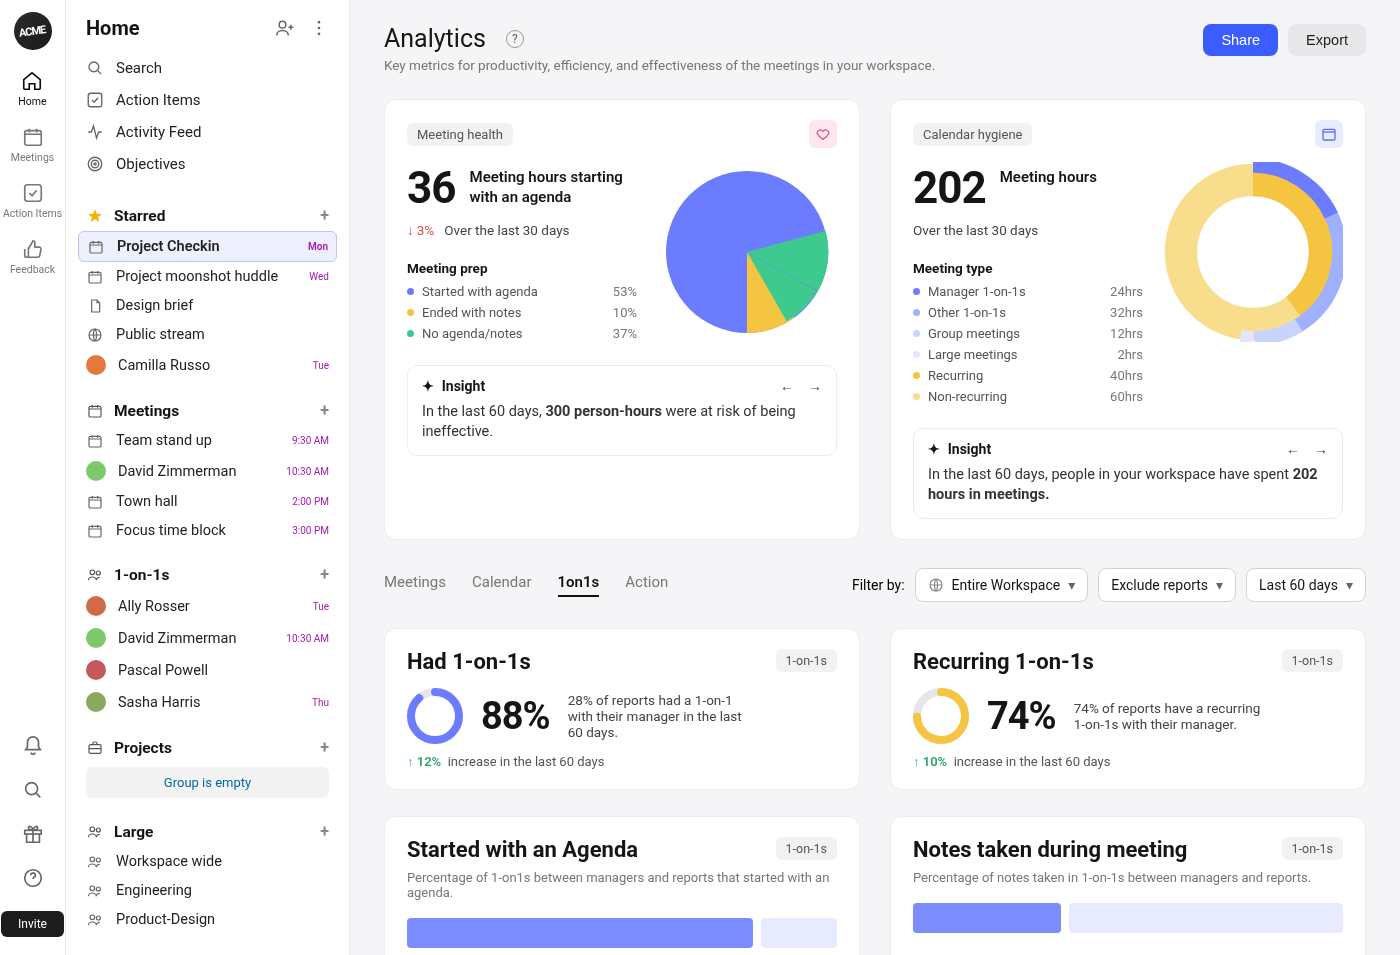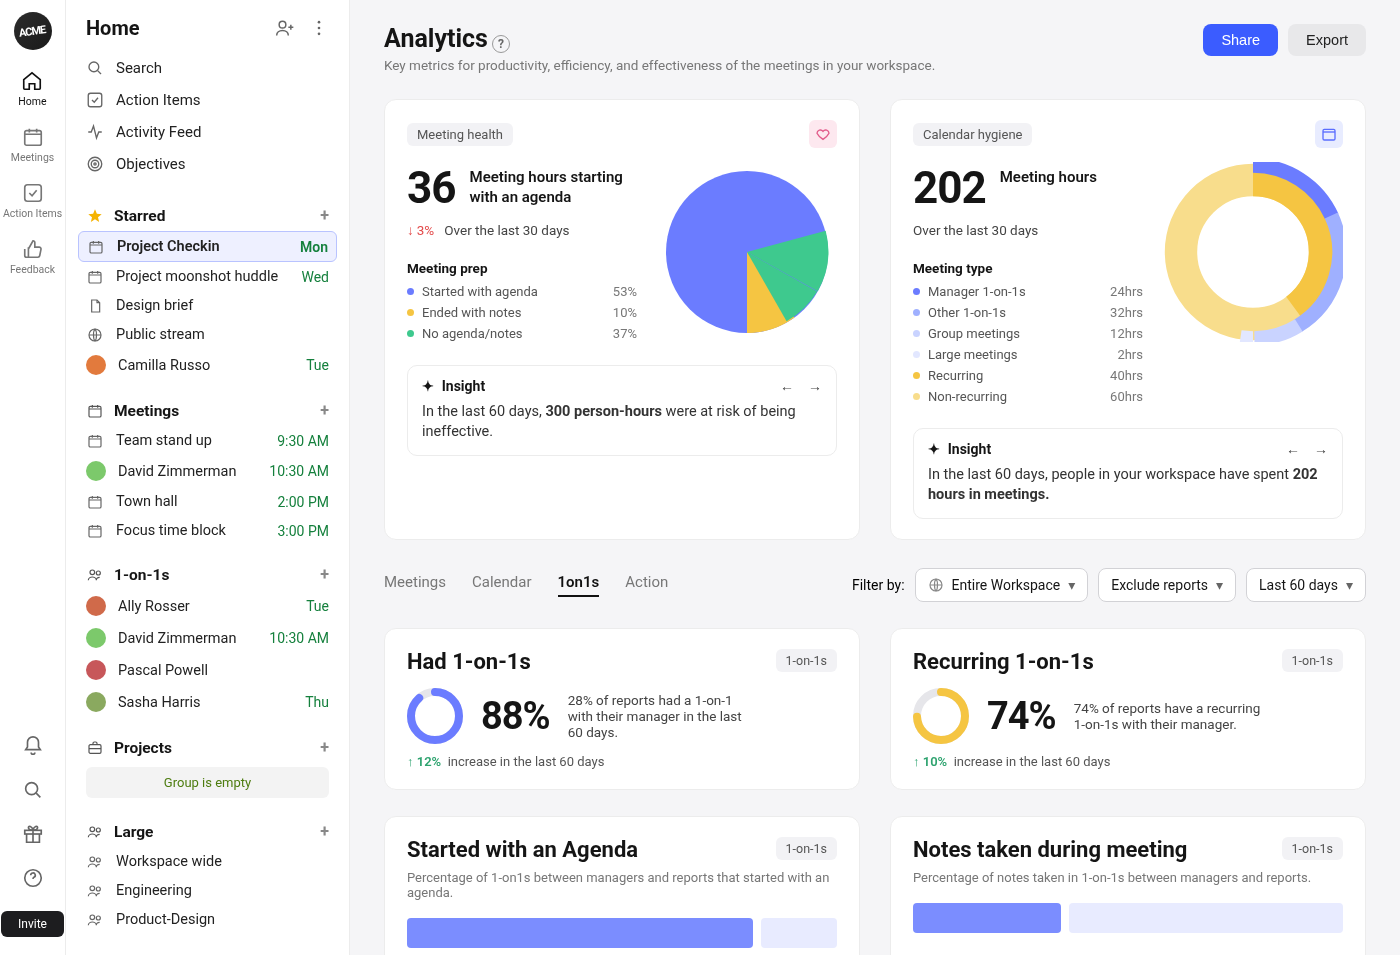--- a/index.html
+++ b/index.html
@@ -18,29 +18,29 @@
 .sb-header { display:flex; align-items:center; justify-content:space-between; padding:16px 20px 10px 20px; }
 .sb-title { font-size:20px; font-weight:700; }
 .sb-header-icons { display:flex; gap:14px; color:#666; }
 .sb-nav { padding: 2px 12px 10px 12px; }
 .sb-nav-item { display:flex; align-items:center; gap:12px; padding:7px 8px; font-size:15px; color:#222; cursor:pointer; border-radius:6px; }
 .sb-section { padding: 10px 12px 4px 12px; }
 .sb-section-head { display:flex; align-items:center; gap:10px; padding:6px 8px; font-weight:700; font-size:15.5px; }
 .sb-section-head .plus { margin-left:auto; color:#888; font-size:16px; cursor:pointer; }
 .sb-row { display:flex; align-items:center; gap:12px; padding:6px 8px; font-size:14.5px; color:#222; cursor:pointer; border-radius:6px; }
 .sb-row.selected { background:#eef0ff; border:1px solid #b9c3ff; font-weight:600; }
-.sb-row .meta { margin-left:auto; color:#15803d; font-size:14px; }
+.sb-row .meta { margin-left:auto; color:#a21caf; font-size:10px; }
 .sb-icon { color:#666; flex-shrink:0; width:18px; display:flex; justify-content:center; }
 .avatar { width:20px; height:20px; border-radius:50%; flex-shrink:0; }
-.sb-empty { text-align:center; background:#f3f3f3; color:#4d7c0f; font-size:13px; padding:8px; border-radius:6px; margin:4px 8px; }
+.sb-empty { text-align:center; background:#f3f3f3; color:#0369a1; font-size:13px; padding:8px; border-radius:6px; margin:4px 8px; }
 
 .main { flex:1; overflow-y:auto; padding:24px 34px; }
 .page-head { display:flex; align-items:flex-start; }
 .page-head-left { flex:1; }
-.page-title { font-size:25px; font-weight:700; display:flex; align-items:flex-end; gap:4px; }
+.page-title { font-size:25px; font-weight:400; display:flex; align-items:center; gap:20px; }
 .page-title .q { width:18px; height:18px; border:1.5px solid #999; border-radius:50%; font-size:12px; color:#666; display:flex; align-items:center; justify-content:center; }
 .page-sub { color:#777; font-size:13.5px; margin-top:4px; }
 .page-actions { display:flex; gap:10px; }
 .btn { padding:8px 18px; border-radius:8px; font-size:14.5px; font-weight:500; cursor:pointer; border:none; }
 .btn-primary { background:#3b5cff; color:#fff; }
 .btn-secondary { background:#e8e8ea; color:#222; }
 
 .cards-row { display:flex; gap:30px; margin-top:26px; }
 .card { flex:1; background:#fff; border-radius:12px; border:1px solid #ececec; padding:20px 22px; }
 .card-head { display:flex; align-items:center; justify-content:space-between; margin-bottom:14px; }

